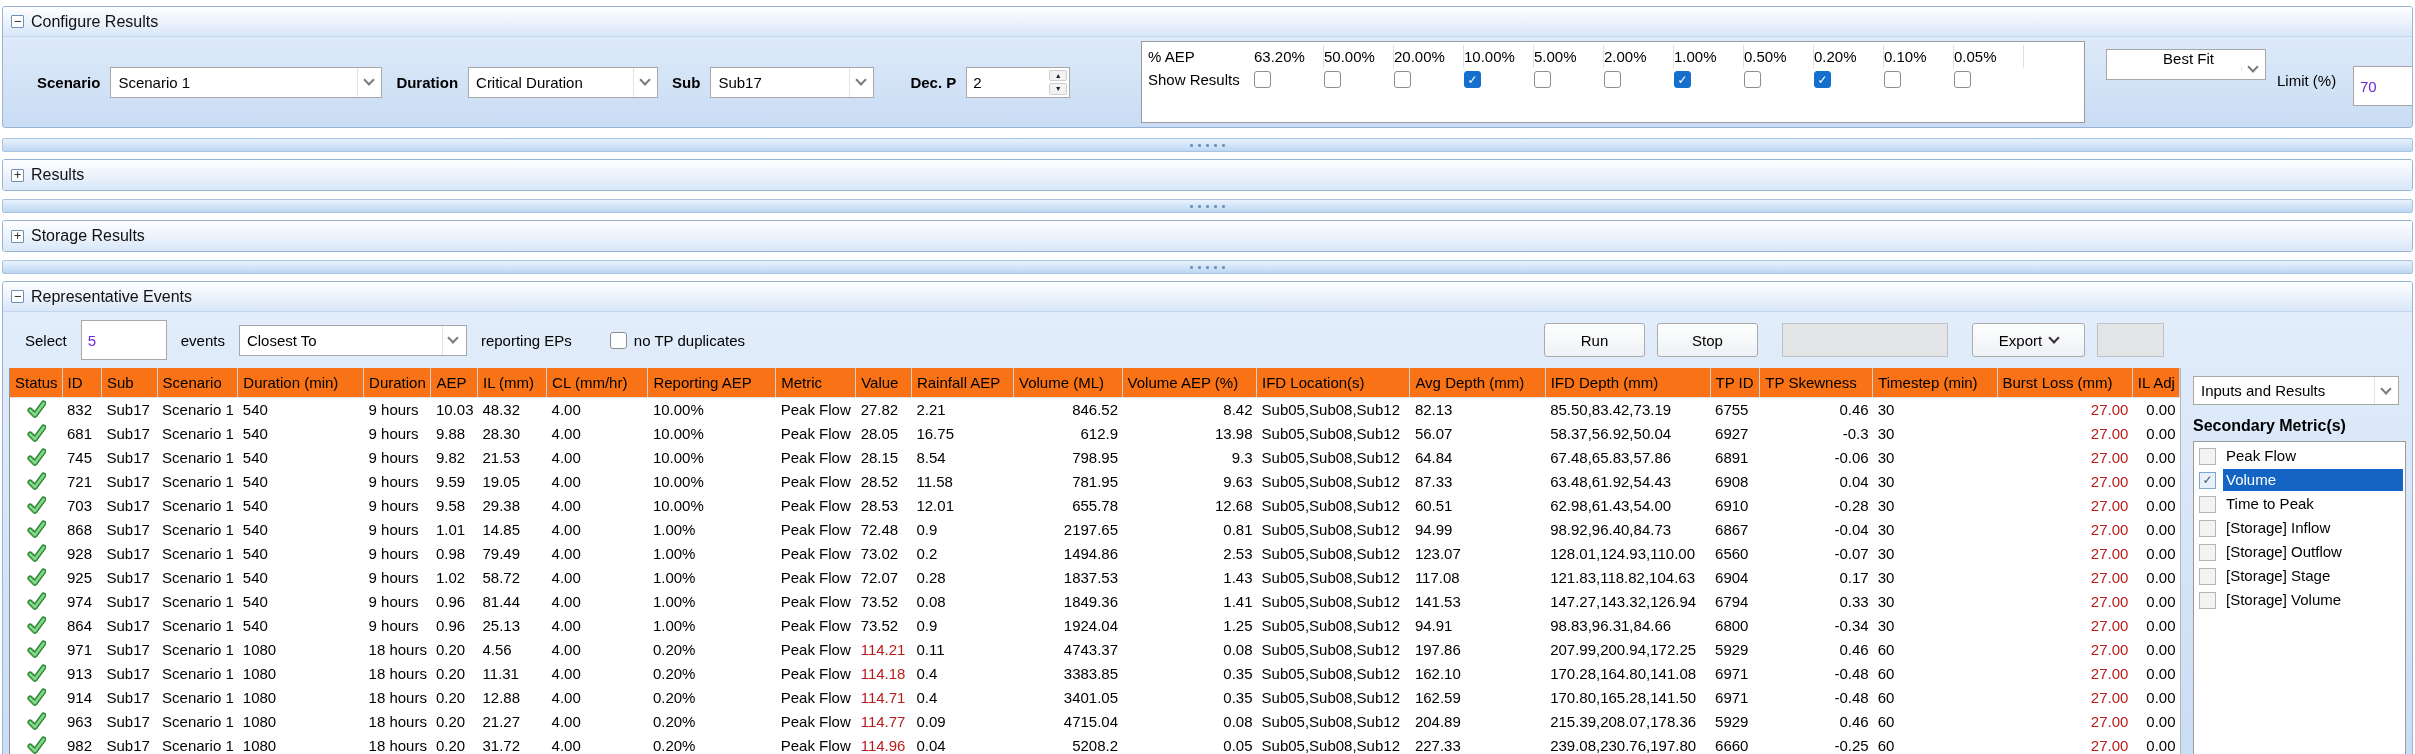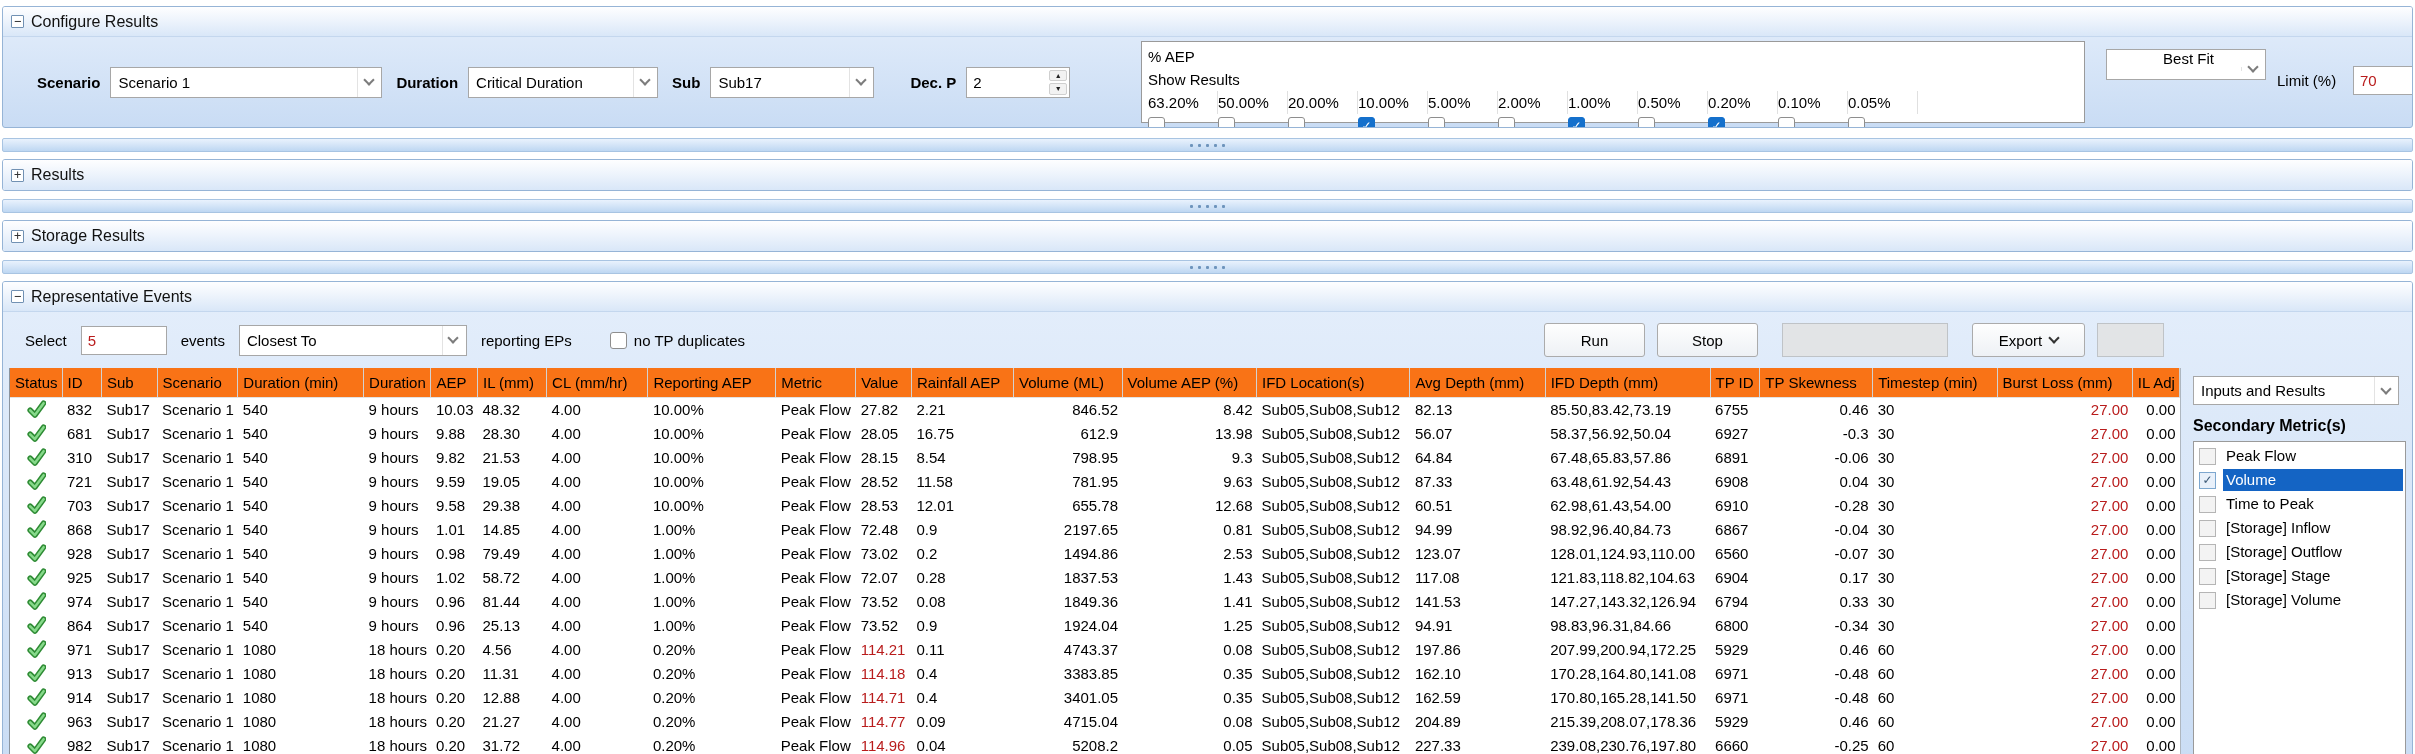--- a/index.html
+++ b/index.html
@@ -39,29 +39,29 @@
   
   .config-body { height:90px; display:flex; align-items:center; padding:0 0 0 34px; position:relative; }
   .lbl { white-space:nowrap; }
   .bold { font-weight:bold; }
   .combo {
     background:#fff; border:1px solid #a7a7a7; height:31px;
     display:flex; align-items:center; padding:0 2px 0 7px; white-space:nowrap;
   }
   .combo .arrow-zone { margin-left:auto; width:22px; align-self:stretch; display:flex; align-items:center; justify-content:center; border-left:1px solid #e3e3e3; }
   .chev { width:8px; height:8px; border-right:2px solid #7c7c7c; border-bottom:2px solid #7c7c7c; transform:rotate(45deg); margin-top:-4px; }
-  .textbox { background:#fff; border:1px solid #a7a7a7; height:29px; padding:0 6px; font:inherit; color:#b91c1c; }
+  .textbox { background:#fff; border:1px solid #a7a7a7; height:40px; padding:0 6px; font:inherit; color:#6d28d9; }
   .spinner { background:#fff; border:1px solid #a7a7a7; height:31px; width:104px; display:flex; }
   .spinner input { border:none; outline:none; flex:1; min-width:0; font:inherit; padding:0 6px; }
   .spin-btns { width:22px; display:flex; flex-direction:column; padding:2px; gap:2px; }
   .spin-btns div { flex:1; background:#f2f2f2; border:1px solid #cfcfcf; border-radius:2px; font-size:7px; line-height:9px; text-align:center; color:#222; }
 
   .aep-box {
     position:absolute; left:1138px; top:4px; width:944px; height:82px;
-    background:#fff; border:1px solid #9a9a9a; display:flex; padding:3px 0 0 6px;flex-direction:column;
+    background:#fff; border:1px solid #9a9a9a; display:flex; padding:3px 0 0 6px;
   }
   .aep-head-col { width:106px; }
   .aep-head-col div { height:23px; line-height:23px; }
   .aep-col { width:70px; }
   .aep-col .aep-lab { height:23px; line-height:23px; border-right:1px solid #e0e0e0; }
   .aep-col .aep-chk { height:23px; display:flex; align-items:center; }
 
   .checkbox {
     width:17px; height:17px; border:1px solid #8e8e8e; background:#fff; border-radius:3px;
     display:inline-flex; align-items:center; justify-content:center;
@@ -414,21 +414,21 @@
                   <td class="r">-0.3</td>
                   <td>30</td>
                   <td class="r red">27.00</td>
                   <td class="r">0.00</td>
                 </tr>
                 <tr>
                   <td class="c"><svg class="status-ico" width="19" height="19" viewBox="0 0 24 24">
                       <path d="M4 13 L10 19 L21 4" fill="none" stroke="#2e8b34" stroke-width="7" stroke-linecap="round" stroke-linejoin="round"></path>
                       <path d="M4 13 L10 19 L21 4" fill="none" stroke="#86d98a" stroke-width="3.2" stroke-linecap="round" stroke-linejoin="round"></path>
                     </svg></td>
-                  <td>310</td>
+                  <td>745</td>
                   <td>Sub17</td>
                   <td>Scenario 1</td>
                   <td>540</td>
                   <td>9 hours</td>
                   <td>9.82</td>
                   <td>21.53</td>
                   <td>4.00</td>
                   <td>10.00%</td>
                   <td>Peak Flow</td>
                   <td>28.15</td>

